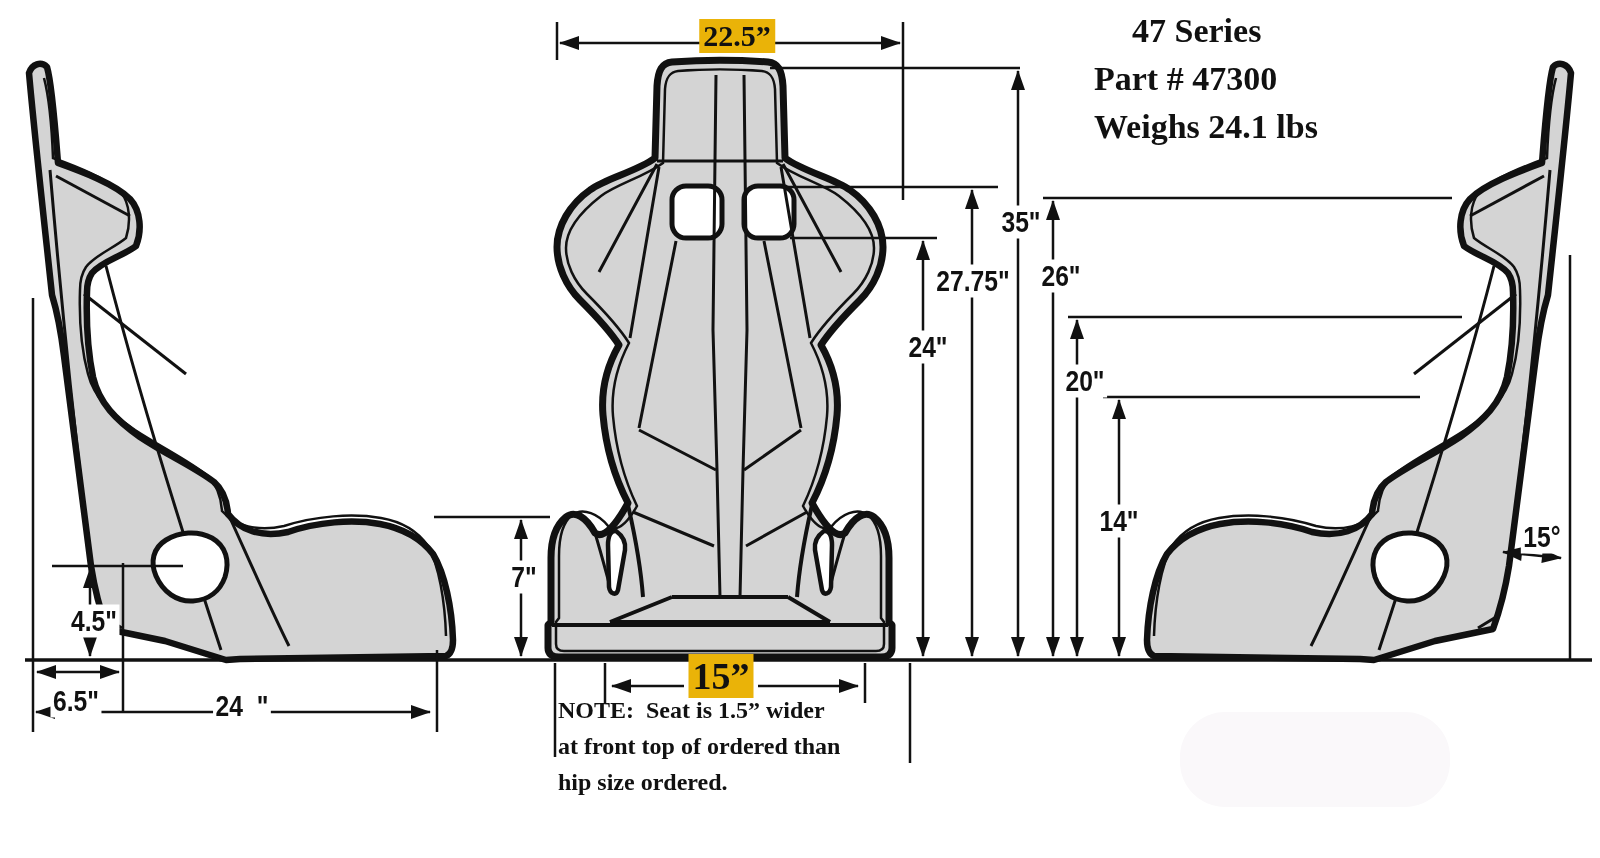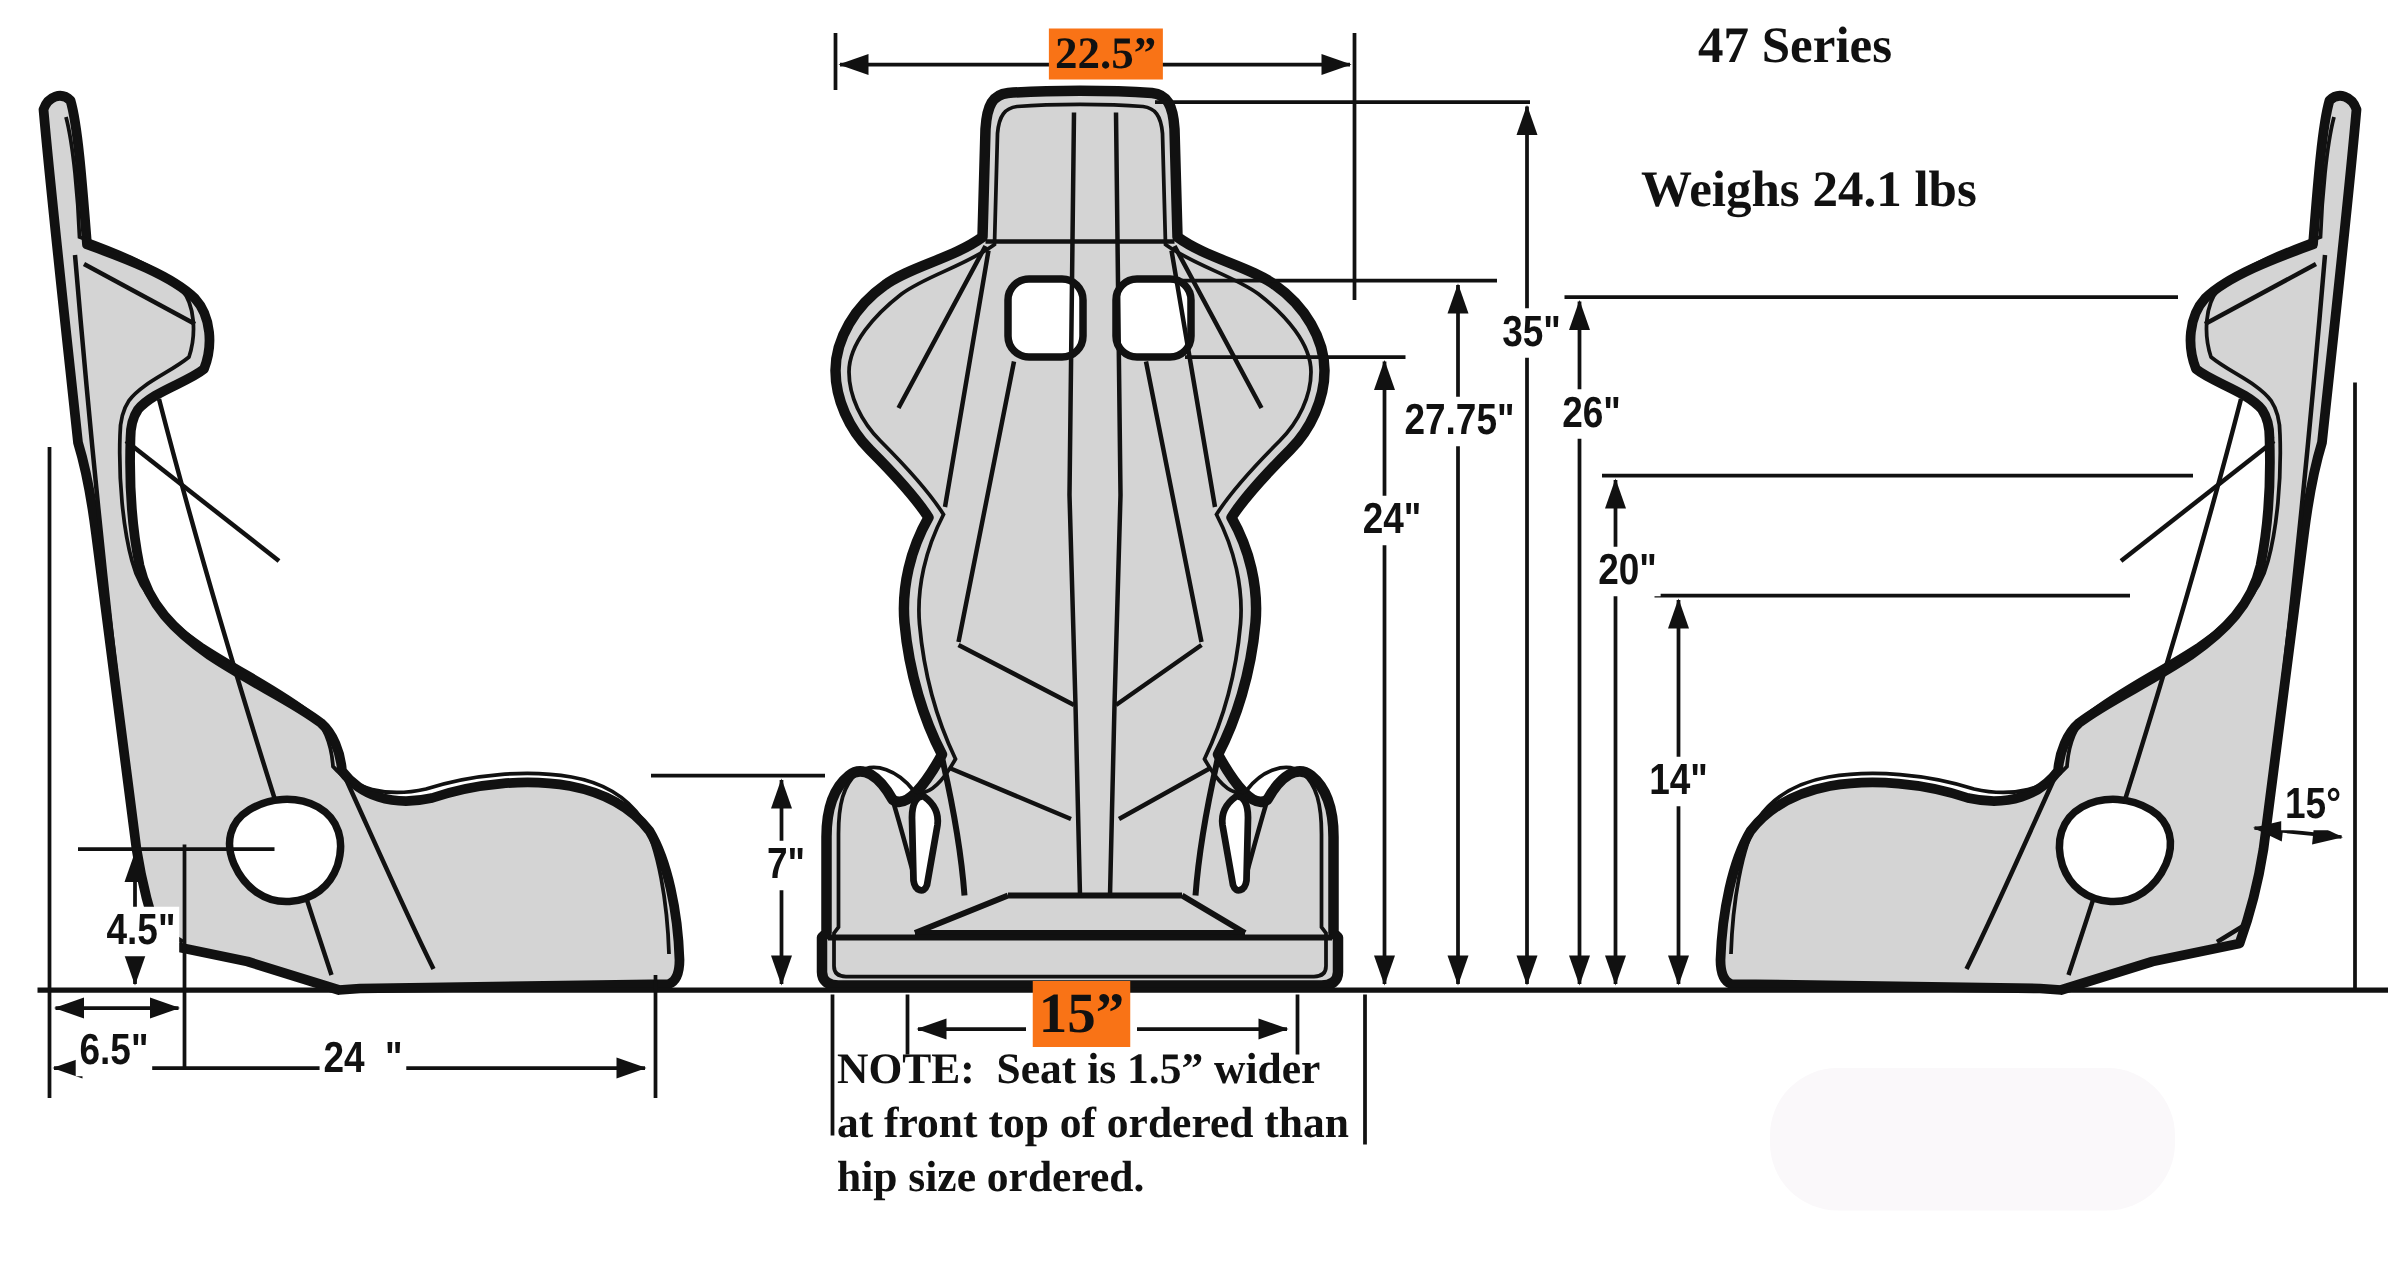--- a/index.html
+++ b/index.html
@@ -2,24 +2,24 @@
 <html><head>
 <meta charset="utf-8">
 <style>
   html,body{margin:0;padding:0;background:#fff;}
   #stage{position:relative;width:1600px;height:858px;background:#ffffff;overflow:hidden;
          font-family:"Liberation Sans",sans-serif;}
   svg{position:absolute;left:0;top:0;}
   .lbl{position:absolute;font-weight:bold;color:#111;white-space:pre;}
   .dim{font-family:"Liberation Sans",sans-serif;font-size:29px;background:#fff;padding:0 3px;
        transform:translate(-50%,-50%) scaleX(.85);}
-  .dim-serif{font-family:"Liberation Serif",serif;font-size:30px;background:#f97316;padding:0 4px;
+  .dim-serif{font-family:"Liberation Serif",serif;font-size:30px;background:#eab308;padding:0 4px;
        transform:translate(-50%,-50%);}
   .title-line{font-family:"Liberation Serif",serif;font-size:34px;}
-  .note-line{font-family:"Liberation Serif",serif;font-size:29px;}
+  .note-line{font-family:"Liberation Serif",serif;font-size:24px;}
   .watermark{position:absolute;left:1180px;top:712px;width:270px;height:95px;
        background:#faf8fa;border-radius:45px;}
 </style>
 </head>
 <body>
 
 <div id="stage">
 
   <div class="watermark"></div>
 
@@ -143,20 +143,21 @@
 
       <line x1="555" y1="663" x2="555" y2="757"></line>
       <line x1="910" y1="663" x2="910" y2="763"></line>
 
       <line x1="1570" y1="255" x2="1570" y2="659"></line>
       <line x1="1503" y1="552" x2="1561" y2="558" marker-start="url(#ah)" marker-end="url(#ah)"></line>
     </g>
   </svg>
 
   <div class="lbl title-line" style="left:1132px;top:12px;">47 Series</div>
+  <div class="lbl title-line" style="left:1094px;top:60px;">Part # 47300</div>
   <div class="lbl title-line" style="left:1094px;top:108px;">Weighs 24.1 lbs</div>
 
   <div class="lbl dim-serif" style="left:737px;top:36px;">22.5”</div>
   <div class="lbl dim" style="left:1021px;top:222px;">35"</div>
   <div class="lbl dim" style="left:973px;top:281px;">27.75"</div>
   <div class="lbl dim" style="left:928px;top:347px;">24"</div>
   <div class="lbl dim" style="left:1061px;top:276px;">26"</div>
   <div class="lbl dim" style="left:1085px;top:381px;">20"</div>
   <div class="lbl dim" style="left:1119px;top:521px;">14"</div>
   <div class="lbl dim" style="left:524px;top:577px;">7"</div>

